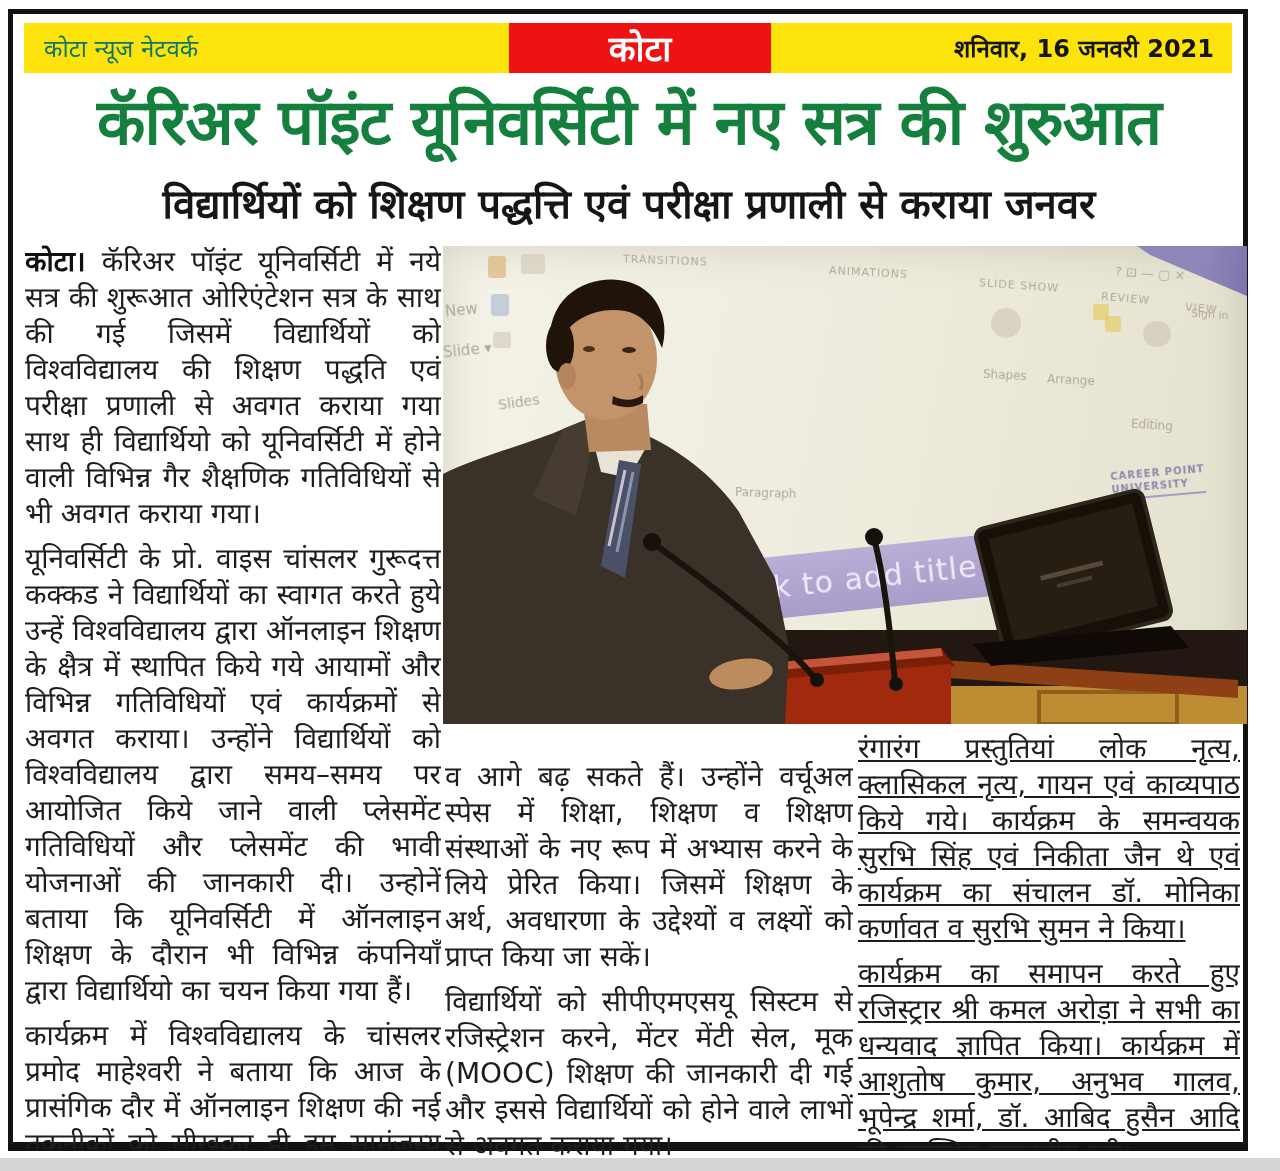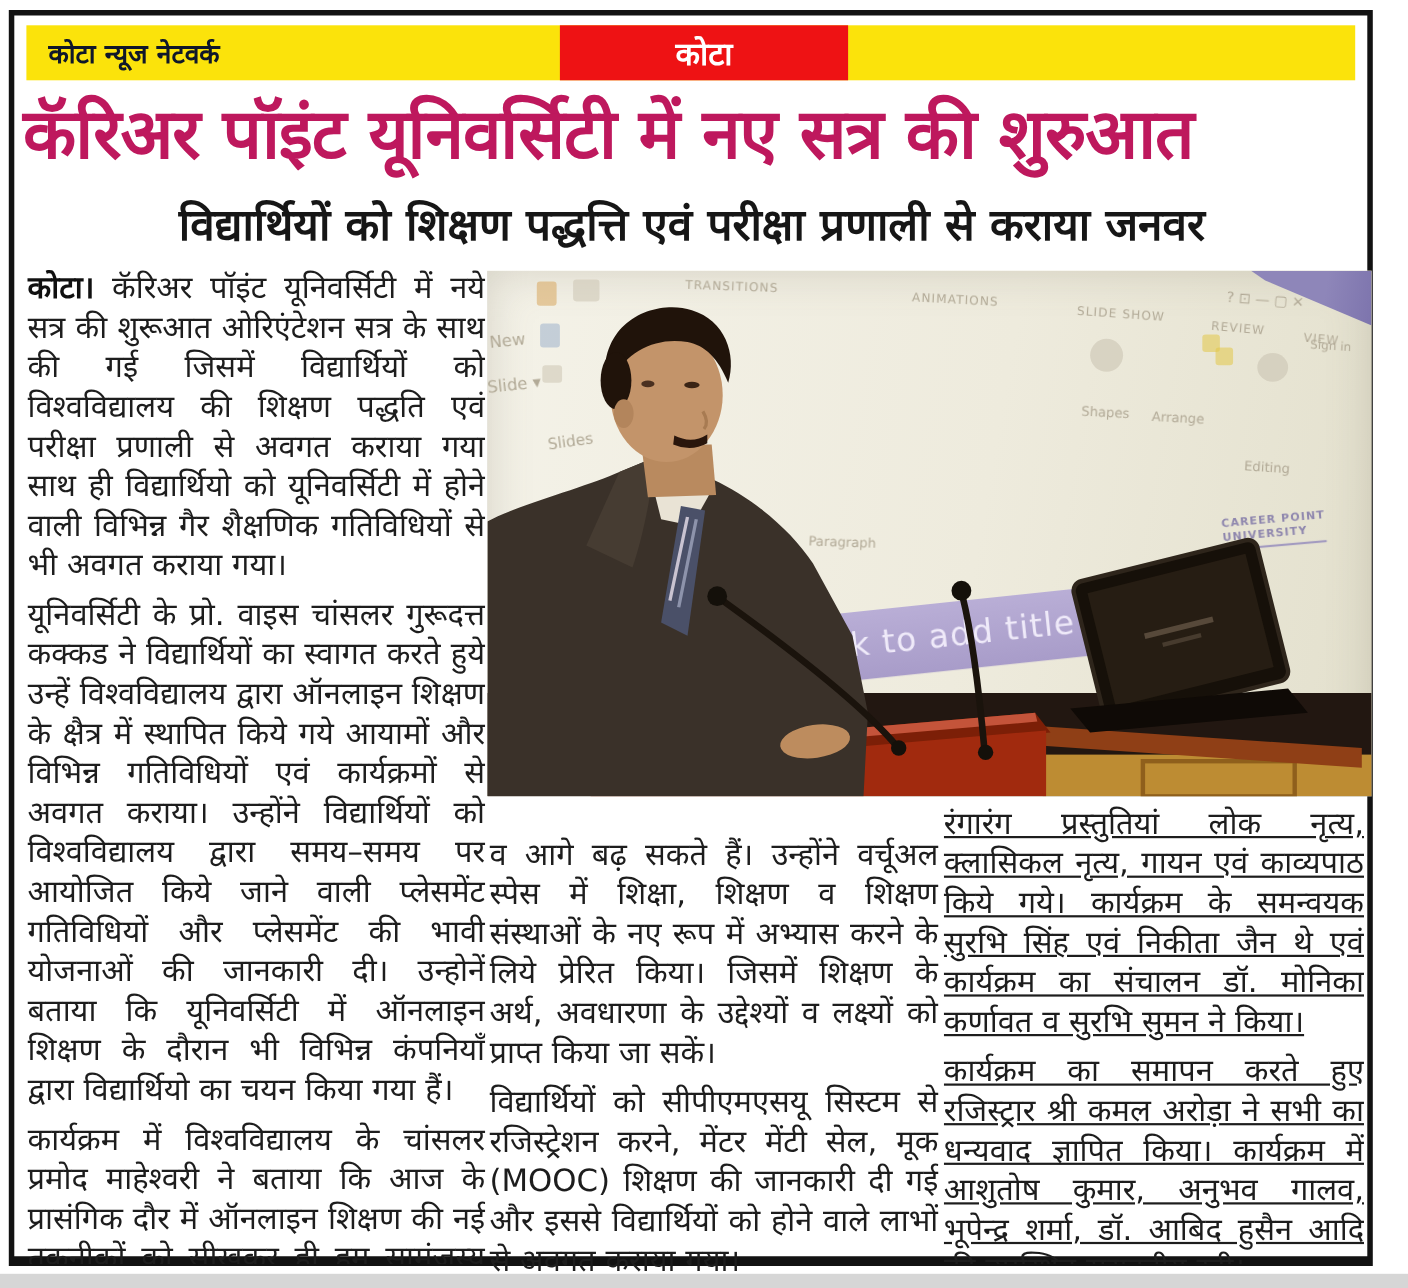--- a/index.html
+++ b/index.html
@@ -6,29 +6,29 @@
   html,body { background:#ffffff; }
   body { font-family:"DejaVu Sans","Liberation Sans",sans-serif; }
   .page { position:relative; width:1280px; height:1171px; background:#ffffff; overflow:hidden; }
   .frame { position:absolute; left:8px; top:9px; width:1240px; height:1142px;
            border:5px solid #121212; border-bottom-width:9px; background:#ffffff; }
   .scan-strip { position:absolute; left:0; bottom:0; width:1280px; height:13px; background:#d6d6d6; }
 
   
   .topbar { position:absolute; left:24px; top:22px; width:1208px; height:50px; background:#fbe30b; }
   .brand { position:absolute; left:20px; top:0; height:50px; line-height:52px;
-           font-size:24px; font-weight:700; color:#0f172a; }
+           font-size:24px; font-weight:400; color:#0f766e; }
   .city-badge { position:absolute; left:485px; top:0; width:262px; height:50px; background:#ee1214;
-                color:#ffffff; font-size:29px; font-weight:700; text-align:center; line-height:52px; }
+                color:#ffffff; font-size:35px; font-weight:700; text-align:center; line-height:52px; }
   .issue-date { position:absolute; right:18px; top:0; height:50px; line-height:52px;
                 font-size:24px; font-weight:700; color:#151515; }
 
   
-  .headline { position:absolute; left:20px; top:76px; width:1216px; 
-              font-size:63px; font-weight:800; color:#be185d; letter-spacing:-1px; white-space:nowrap; }
+  .headline { position:absolute; left:20px; top:76px; width:1216px; text-align:center;
+              font-size:63px; font-weight:800; color:#15803d; letter-spacing:-1px; white-space:nowrap; }
   .subheadline { position:absolute; left:20px; top:174px; width:1216px; text-align:center;
                  font-size:40px; font-weight:800; color:#161616; white-space:nowrap; }
 
   
   .col { position:absolute; overflow:hidden; color:#1d1d1d; font-size:28px; line-height:36px;
          text-align:justify; }
   .col p { margin-bottom:9px; }
   .col-left  { left:25px;  top:243px; width:416px; height:905px; }
   .col-mid   { left:445px; top:730px; width:408px; height:418px; }
   .col-right { left:858px; top:730px; width:382px; height:418px; }
@@ -59,20 +59,21 @@
 </style>
 </head>
 <body>
 
 <div class="page">
   <div class="frame">
 
     <div class="topbar" style="left:11px; top:9px;">
       <span class="brand">कोटा न्यूज नेटवर्क</span>
       <span class="city-badge">कोटा</span>
+      <span class="issue-date">शनिवार, 16 जनवरी 2021</span>
     </div>
 
     <div class="headline" style="left:8px; top:63px;">कॅरिअर पॉइंट यूनिवर्सिटी में नए सत्र की शुरुआत</div>
     <div class="subheadline" style="left:8px; top:161px;">विद्यार्थियों को शिक्षण पद्धत्ति एवं परीक्षा प्रणाली से कराया जनवर</div>
 
     <div class="col col-left" style="left:12px; top:230px;">
       <p><b class="dateline">कोटा।</b> <span>कॅरिअर पॉइंट यूनिवर्सिटी में नये सत्र की शुरूआत ओरिएंटेशन सत्र के साथ की गई जिसमें विद्यार्थियों को विश्वविद्यालय की शिक्षण पद्धति एवं परीक्षा प्रणाली से अवगत कराया गया साथ ही विद्यार्थियो को यूनिवर्सिटी में होने वाली विभिन्न गैर शैक्षणिक गतिविधियों से भी अवगत कराया गया।</span></p>
       <p>यूनिवर्सिटी के प्रो. वाइस चांसलर गुरूदत्त कक्कड ने विद्यार्थियों का स्वागत करते हुये उन्हें विश्वविद्यालय द्वारा ऑनलाइन शिक्षण के क्षैत्र में स्थापित किये गये आयामों और विभिन्न गतिविधियों एवं कार्यक्रमों से अवगत कराया। उन्होंने विद्यार्थियों को विश्वविद्यालय द्वारा समय–समय पर आयोजित किये जाने वाली प्लेसमेंट गतिविधियों और प्लेसमेंट की भावी योजनाओं की जानकारी दी। उन्होनें बताया कि यूनिवर्सिटी में ऑनलाइन शिक्षण के दौरान भी विभिन्न कंपनियाँ द्वारा विद्यार्थियो का चयन किया गया हैं।</p>
       <p>कार्यक्रम में विश्वविद्यालय के चांसलर प्रमोद माहेश्वरी ने बताया कि आज के प्रासंगिक दौर में ऑनलाइन शिक्षण की नई तकनीकों को सीखकर ही हम सामंजस्य बिठा सकते हैं</p>
     </div>

